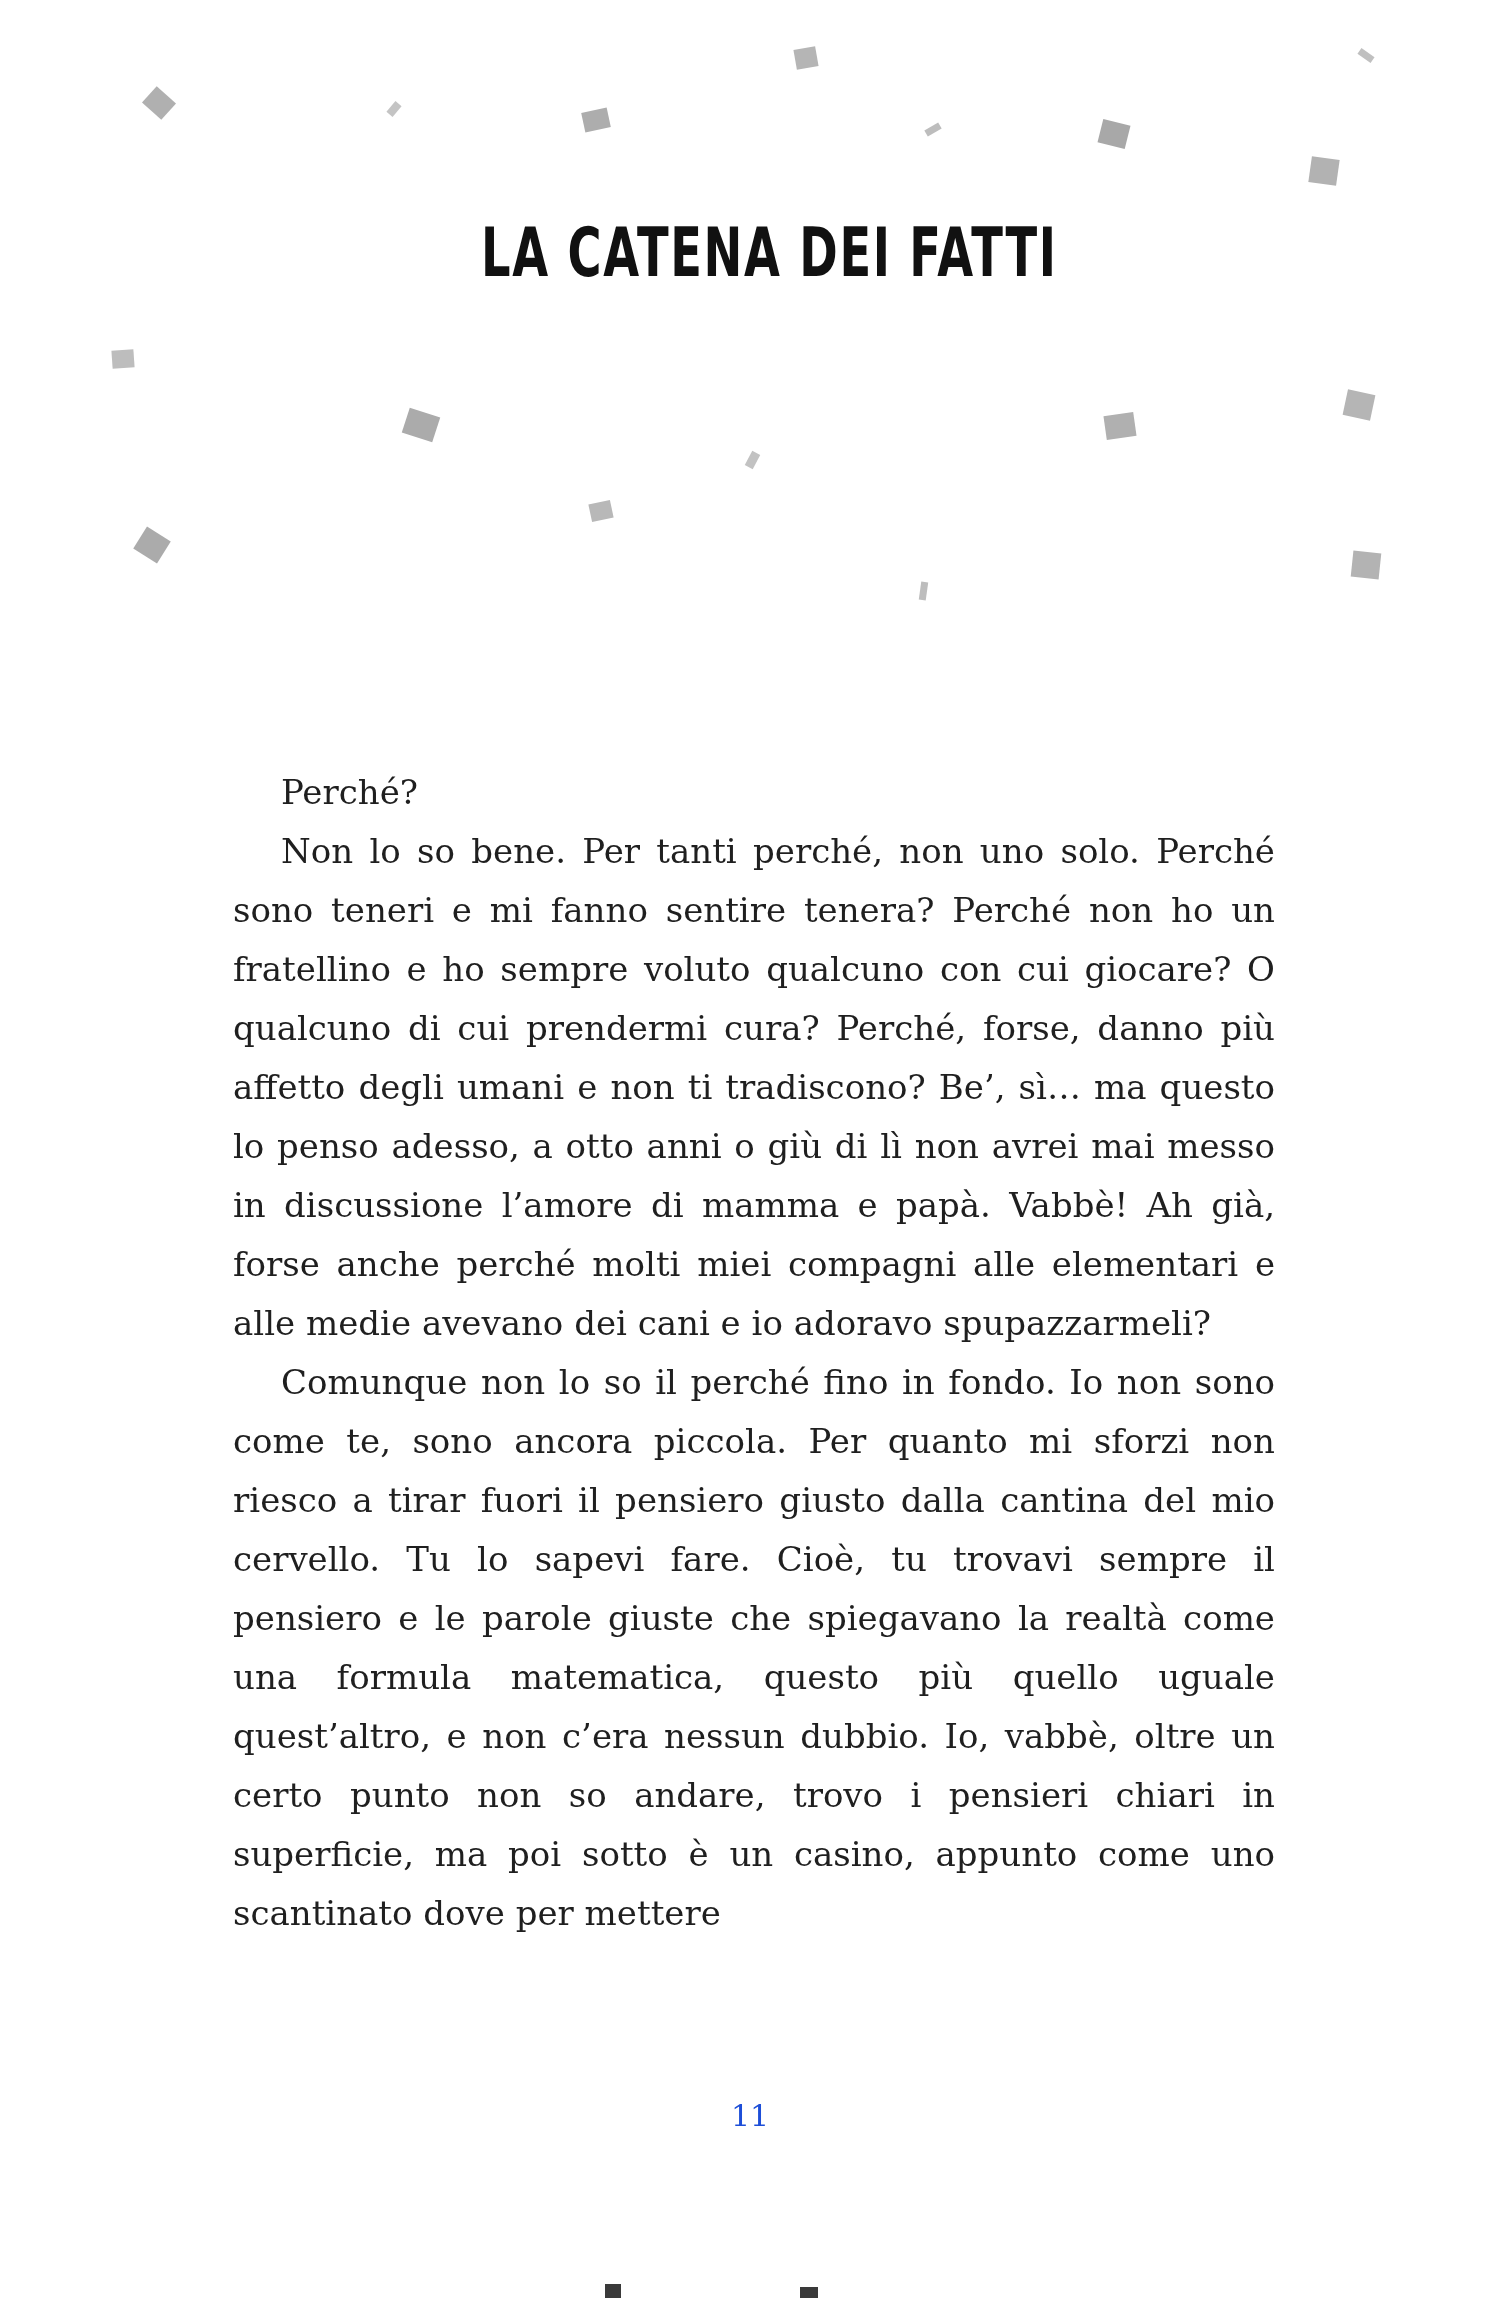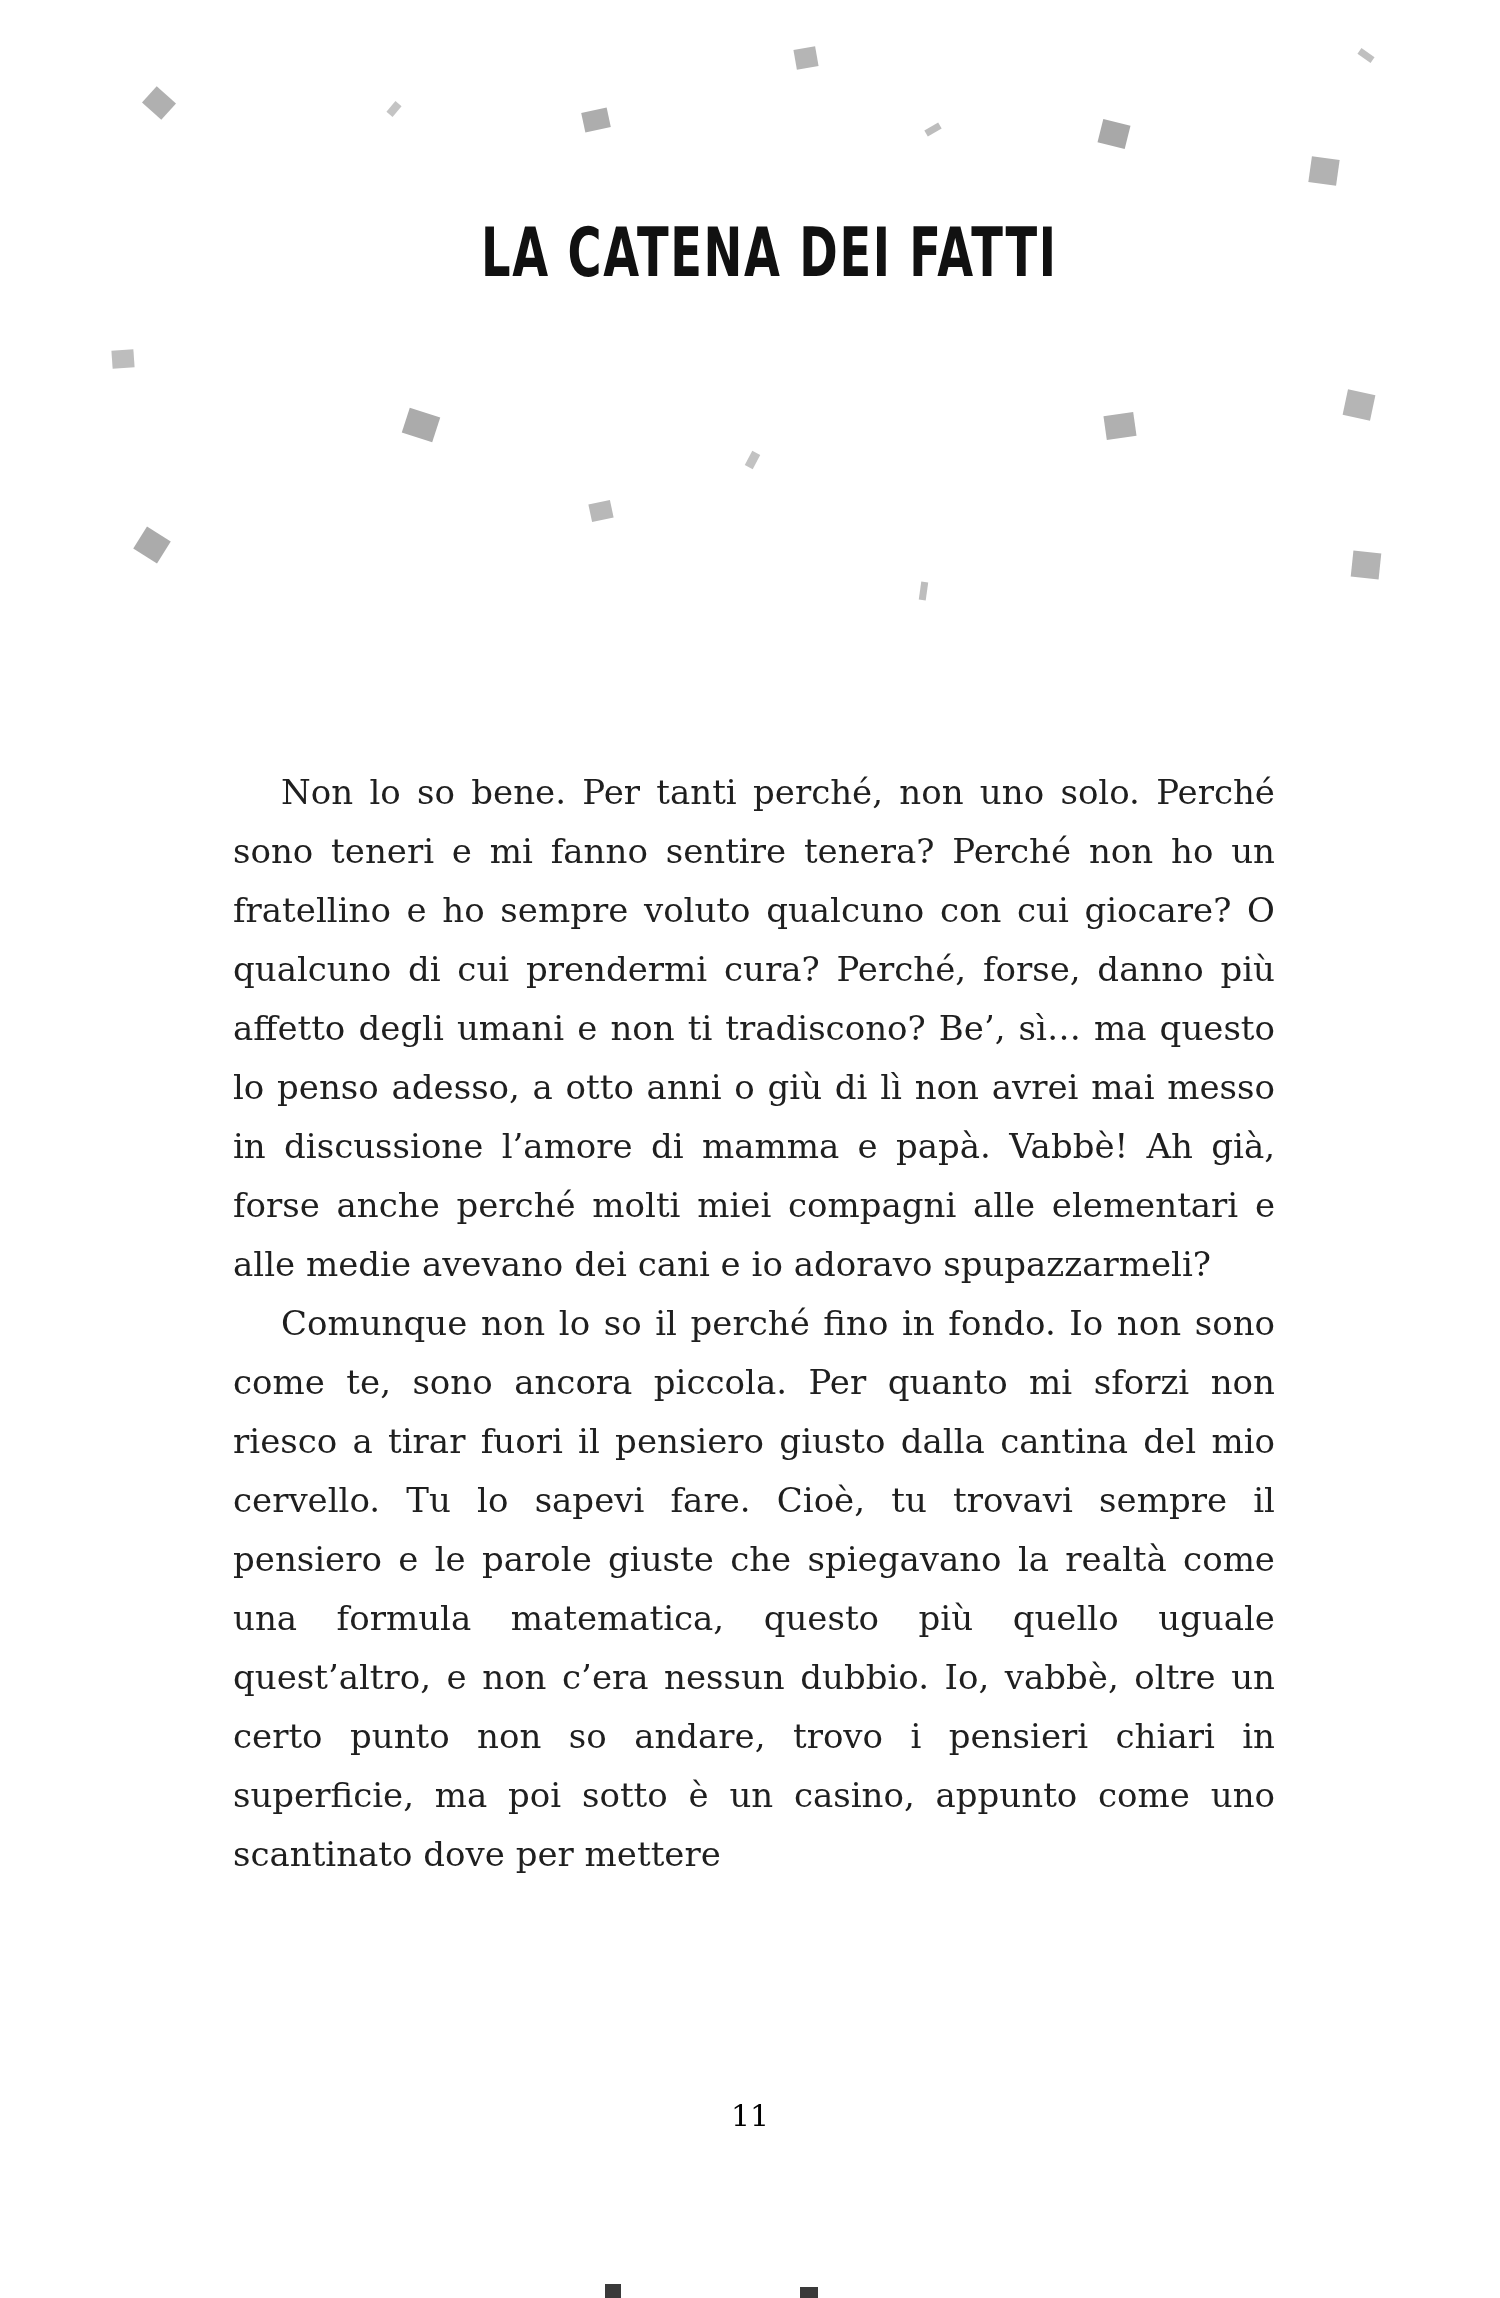--- a/index.html
+++ b/index.html
@@ -56,21 +56,21 @@
     hyphens: auto;
     -webkit-hyphens: auto;
   }
   .page-number {
     position: absolute;
     top: 2098px;
     left: 0;
     width: 100%;
     text-align: center;
     font-size: 30px;
-    color: #000000;
+    color: #1d4ed8;
   }
 </style>
 </head>
 <body>
 
 <div class="confetti-layer">
     <div class="confetto" style="left: 795px; top: 48px; width: 22px; height: 20px; background: rgb(181, 181, 181); transform: rotate(-10deg);"></div>
     <div class="confetto" style="left: 1358px; top: 52px; width: 16px; height: 7px; background: rgb(192, 192, 192); transform: rotate(35deg);"></div>
     <div class="confetto" style="left: 146px; top: 92px; width: 26px; height: 22px; background: rgb(176, 176, 176); transform: rotate(42deg);"></div>
     <div class="confetto" style="left: 390px; top: 102px; width: 8px; height: 14px; background: rgb(196, 196, 196); transform: rotate(40deg);"></div>
@@ -91,19 +91,20 @@
     <div class="confetto" style="left: 800px; top: 2287px; width: 18px; height: 11px; background: rgb(58, 58, 58); transform: rotate(0deg);"></div>
   </div>
 
 <div class="title-wrap">
   <span class="title-inner">LA CATENA DEI FATTI</span>
 </div>
 
 <div class="body-text">
 
 
+    <p>Perché?</p>
 
     <p>Non lo so bene. Per tanti perché, non uno solo. Perché sono teneri e mi fanno sentire tenera? Perché non ho un fratellino e ho sempre voluto qualcuno con cui giocare? O qualcuno di cui prendermi cura? Perché, forse, danno più affetto degli umani e non ti tradiscono? Be’, sì… ma questo lo penso adesso, a otto anni o giù di lì non avrei mai messo in discussione l’amore di mamma e papà. Vabbè! Ah già, forse anche perché molti miei compagni alle elementari e alle medie avevano dei cani e io adoravo spupazzarmeli?</p>
 
     <p>Comunque non lo so il perché fino in fondo. Io non sono come te, sono ancora piccola. Per quanto mi sforzi non riesco a tirar fuori il pensiero giusto dalla cantina del mio cervello. Tu lo sapevi fare. Cioè, tu trovavi sempre il pensiero e le parole giuste che spiegavano la realtà come una formula matematica, questo più quello uguale quest’altro, e non c’era nessun dubbio. Io, vabbè, oltre un certo punto non so andare, trovo i pensieri chiari in superficie, ma poi sotto è un casino, appunto come uno scantinato dove per mettere</p>
   </div>
 
 <div class="page-number">11</div>
 
 </body></html>

